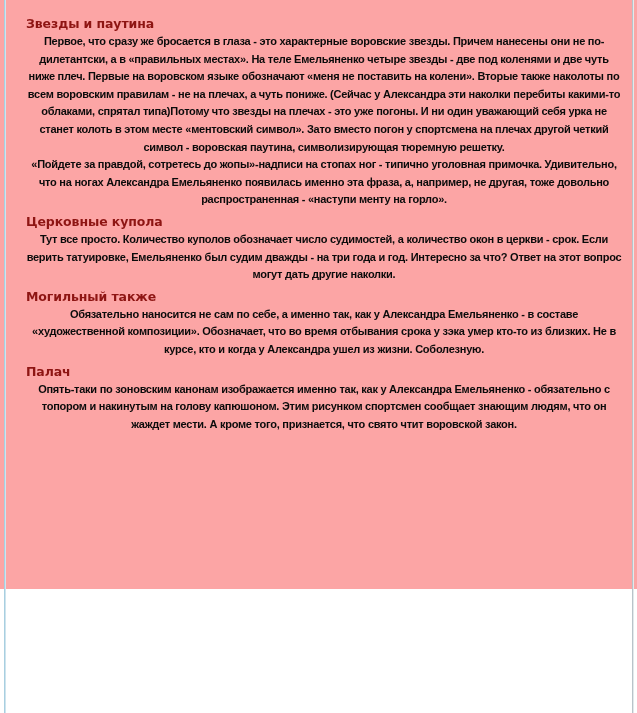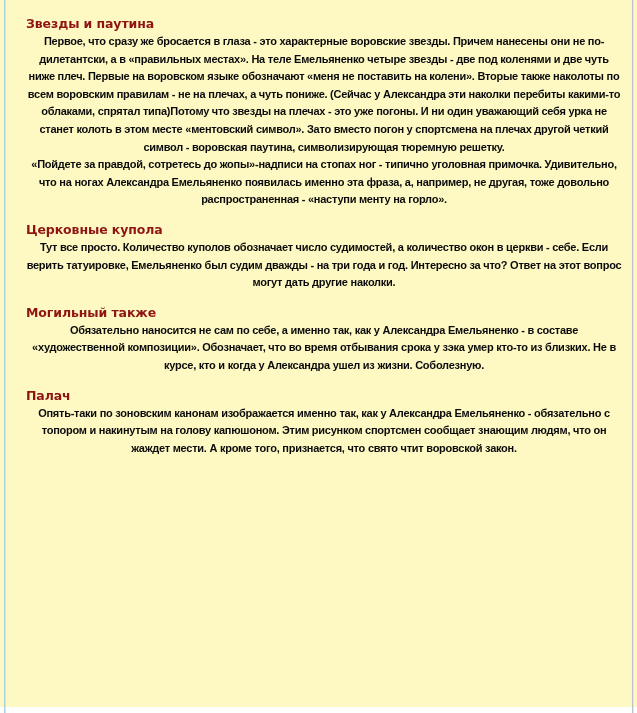--- a/index.html
+++ b/index.html
@@ -13,22 +13,22 @@
     background: #ffffff;
     font-family: "DejaVu Sans", "Liberation Sans", sans-serif;
     overflow: hidden;
   }
 
   
   .page-frame {
     position: relative;
     box-sizing: border-box;
     width: 637px;
-    height: 707px;
-    background: #fef9c3;
+    height: 589px;
+    background: #fca5a5;
     padding: 0;
   }
 
   .rule-left {
     position: absolute;
     left: 4px;
     top: 0;
     width: 1px;
     height: 713px;
     background: #a8cfe0;
@@ -65,21 +65,21 @@
     width: 596px;
     box-sizing: border-box;
     padding-top: 16px;
   }
 
   .section {
     margin: 0;
     padding: 0;
   }
   .section + .section {
-    margin-top: 13px;
+    margin-top: 5px;
   }
 
   .sec-title {
     display: block;
     color: #8e1513;
     font-family: "DejaVu Sans", "Liberation Sans", sans-serif;
     font-size: 12.5px;
     font-weight: bold;
     line-height: 16px;
     letter-spacing: -0.1px;
@@ -116,21 +116,21 @@
   <article class="article">
 
     <section class="section">
       <h2 class="sec-title">Звезды и паутина</h2>
       <p class="sec-body para">Первое, что сразу же бросается в глаза - это характерные воровские звезды. Причем нанесены они не по-дилетантски, а в «правильных местах». На теле Емельяненко четыре звезды - две под коленями и две чуть ниже плеч. Первые на воровском языке обозначают «меня не поставить на колени». Вторые также наколоты по всем воровским правилам - не на плечах, а чуть пониже. (Сейчас у Александра эти наколки перебиты какими-то облаками, спрятал типа)Потому что звезды на плечах - это уже погоны. И ни один уважающий себя урка не станет колоть в этом месте «ментовский символ». Зато вместо погон у спортсмена на плечах другой четкий символ - воровская паутина, символизирующая тюремную решетку.</p>
       <p class="sec-body para">«Пойдете за правдой, сотретесь до жопы»-надписи на стопах ног - типично уголовная примочка. Удивительно, что на ногах Александра Емельяненко появилась именно эта фраза, а, например, не другая, тоже довольно распространенная - «наступи менту на горло».</p>
     </section>
 
     <section class="section">
       <h2 class="sec-title">Церковные купола</h2>
-      <p class="sec-body para">Тут все просто. Количество куполов обозначает число судимостей, а количество окон в церкви - себе. Если верить татуировке, Емельяненко был судим дважды - на три года и год. Интересно за что? Ответ на этот вопрос могут дать другие наколки.</p>
+      <p class="sec-body para">Тут все просто. Количество куполов обозначает число судимостей, а количество окон в церкви - срок. Если верить татуировке, Емельяненко был судим дважды - на три года и год. Интересно за что? Ответ на этот вопрос могут дать другие наколки.</p>
     </section>
 
 
     <section class="section">
     </section>
 
     <section class="section">
       <h2 class="sec-title">Могильный также</h2>
       <p class="sec-body para">Обязательно наносится не сам по себе, а именно так, как у Александра Емельяненко - в составе «художественной композиции». Обозначает, что во время отбывания срока у зэка умер кто-то из близких. Не в курсе, кто и когда у Александра ушел из жизни. Соболезную.</p>
     </section>

